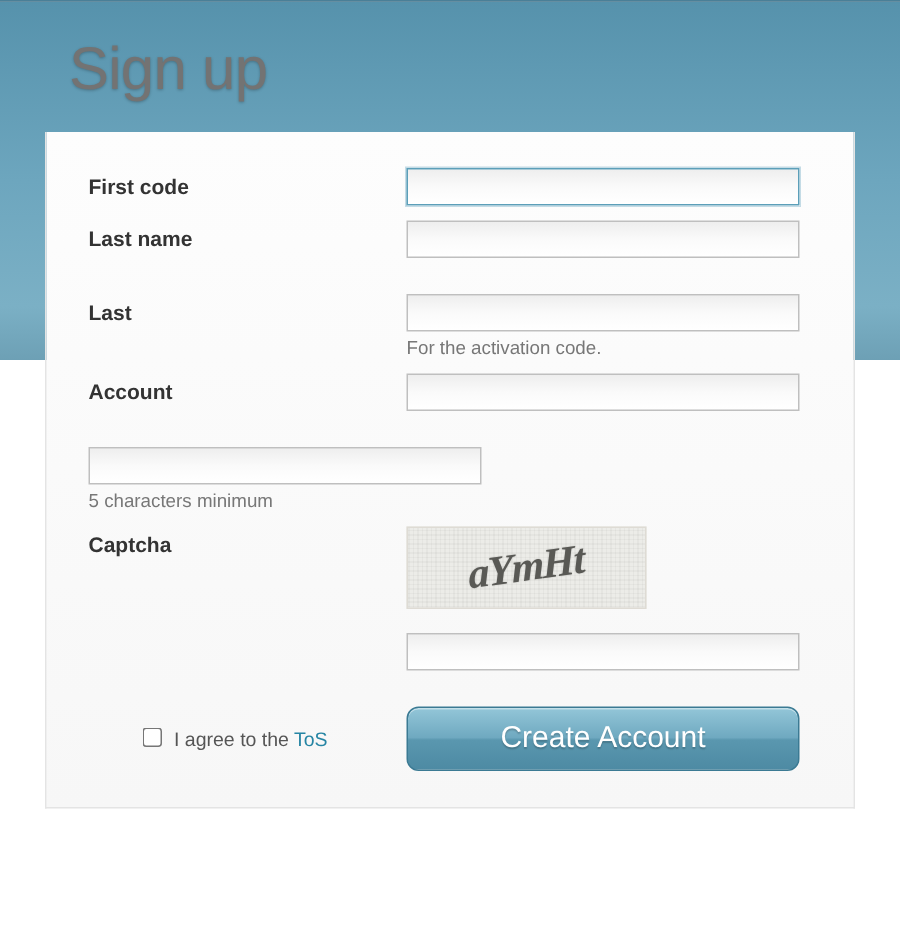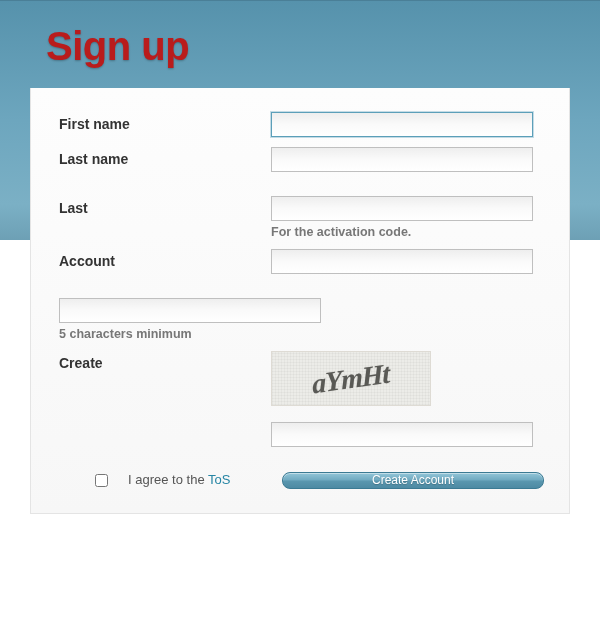--- a/index.html
+++ b/index.html
@@ -16,23 +16,23 @@
       position: absolute;
       top: 0; left: 0; right: 0;
       height: 240px;
       background: linear-gradient(to bottom, #5692ac 0%, #6da6be 50%, #7bb0c5 85%, #6da0b5 100%);
       border-top: 1px solid #4a7f97;
     }
     .page-title {
       position: absolute;
       top: 24px;
       left: 46px;
-      color: #b91c1c;
+      color: #737373;
       font-size: 40px;
-      font-weight: bold;
+      font-weight: normal;
       text-shadow: 0 1px 2px rgba(0,0,0,0.25);
       letter-spacing: -0.5px;
     }
     .form-card {
       position: absolute;
       top: 88px;
       left: 30px;
       right: 30px;
       padding: 24px 28px 24px 28px;
       background: linear-gradient(to bottom, #fdfdfd 0%, #f7f7f7 100%);
@@ -68,21 +68,20 @@
       color: #333;
     }
     .text-input.focused {
       border-color: #5c9fb9;
       box-shadow: 0 0 0 1px rgba(92,159,185,0.35);
     }
     .hint {
       color: #777;
       font-size: 12.5px;
       margin-top: 4px;
-      font-weight: bold;
     }
     .captcha-img {
       width: 160px;
       height: 55px;
       background:
         repeating-linear-gradient(0deg, rgba(0,0,0,0.03) 0 1px, transparent 1px 3px),
         repeating-linear-gradient(90deg, rgba(0,0,0,0.03) 0 1px, transparent 1px 3px),
         #ecece8;
       border: 1px solid #dedbd4;
       display: flex;
@@ -103,60 +102,59 @@
     }
     .footer-row {
       display: flex;
       align-items: center;
       margin-top: 10px;
     }
     .agree-block {
       width: 212px;
       flex: 0 0 212px;
       display: flex;
-      align-items: flex-end;
-      gap: 20px;
+      align-items: flex-start;
+      gap: 8px;
       color: #555;
       font-size: 13px;
       padding-left: 36px;
     }
     .agree-checkbox {
       width: 13px; height: 13px;
     }
     .tos-link {
       color: #2685a4;
       text-decoration: none;
       cursor: pointer;
     }
     .btn-col { flex: 1; }
     .create-btn {
       width: 262px;
-      height: 17px;
+      height: 43px;
       border: 1px solid #3b7a93;
       border-radius: 8px;
       color: #fff;
-      font-size: 12px;
+      font-size: 20px;
       font-family: inherit;
       cursor: pointer;
       background: linear-gradient(to bottom, #93c6d8 0%, #6fa9c0 48%, #5a97af 52%, #4d8aa3 100%);
       box-shadow: inset 0 1px 0 rgba(255,255,255,0.45);
       text-shadow: 0 1px 1px rgba(0,0,0,0.2);
-      margin-left: 11px;
     }
   </style>
 </head>
 <body>
 
 <div class="header-band"></div>
 <h1 class="page-title">Sign up</h1>
 
 <div class="form-card">
 
   <div class="row">
-    <div class="label-col">First name</div>
+    <div class="label-col">First code</div>
     <div class="field-col">
       <input type="text" class="text-input focused" value="" style="">
     </div>
   </div>
 
   <div class="row gap-after">
     <div class="label-col">Last name</div>
     <div class="field-col">
       <input type="text" class="text-input" value="" style="">
     </div>
@@ -179,21 +177,21 @@
 
   <div class="row">
     <div class="field-col">
       <input type="password" class="text-input" value="" style="">
       <div class="hint">5 characters minimum</div>
     </div>
   </div>
 
 
   <div class="row gap-after">
-    <div class="label-col">Create</div>
+    <div class="label-col">Captcha</div>
     <div class="field-col">
       <div class="captcha-img">
         <span class="captcha-text">aYmHt</span>
       </div>
       <input type="text" class="text-input" value="" style="">
     </div>
   </div>
 
   <div class="footer-row">
     <div class="agree-block">

